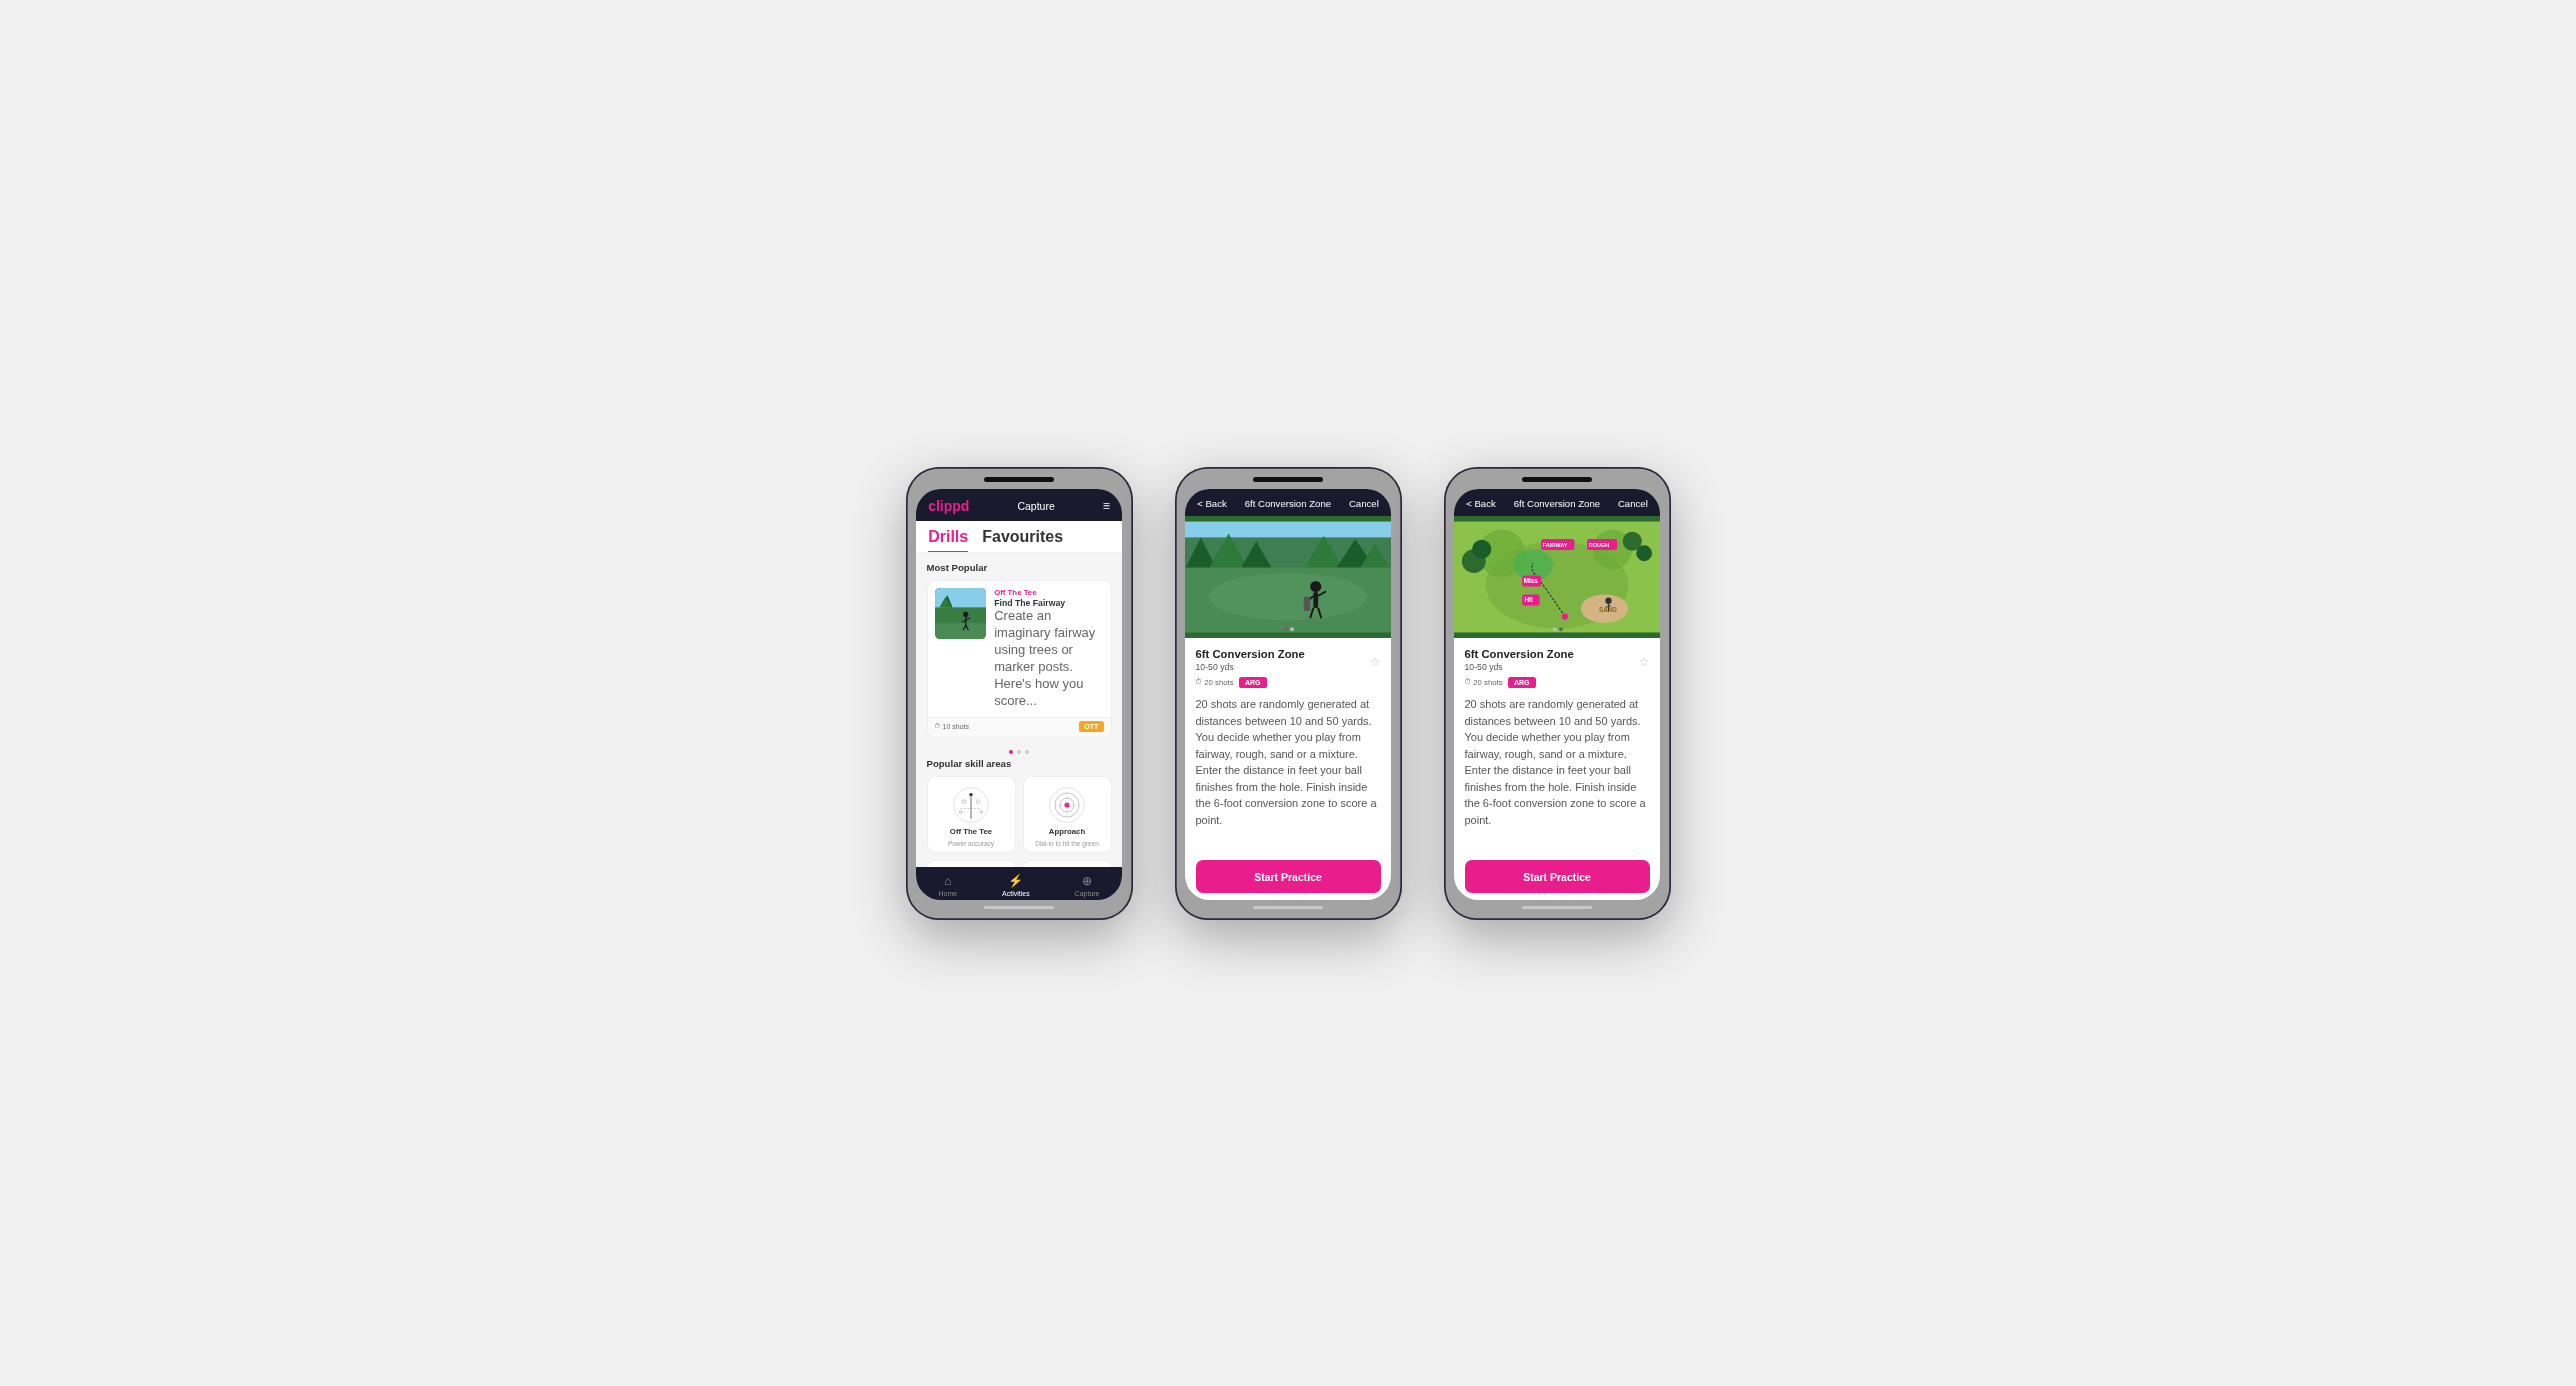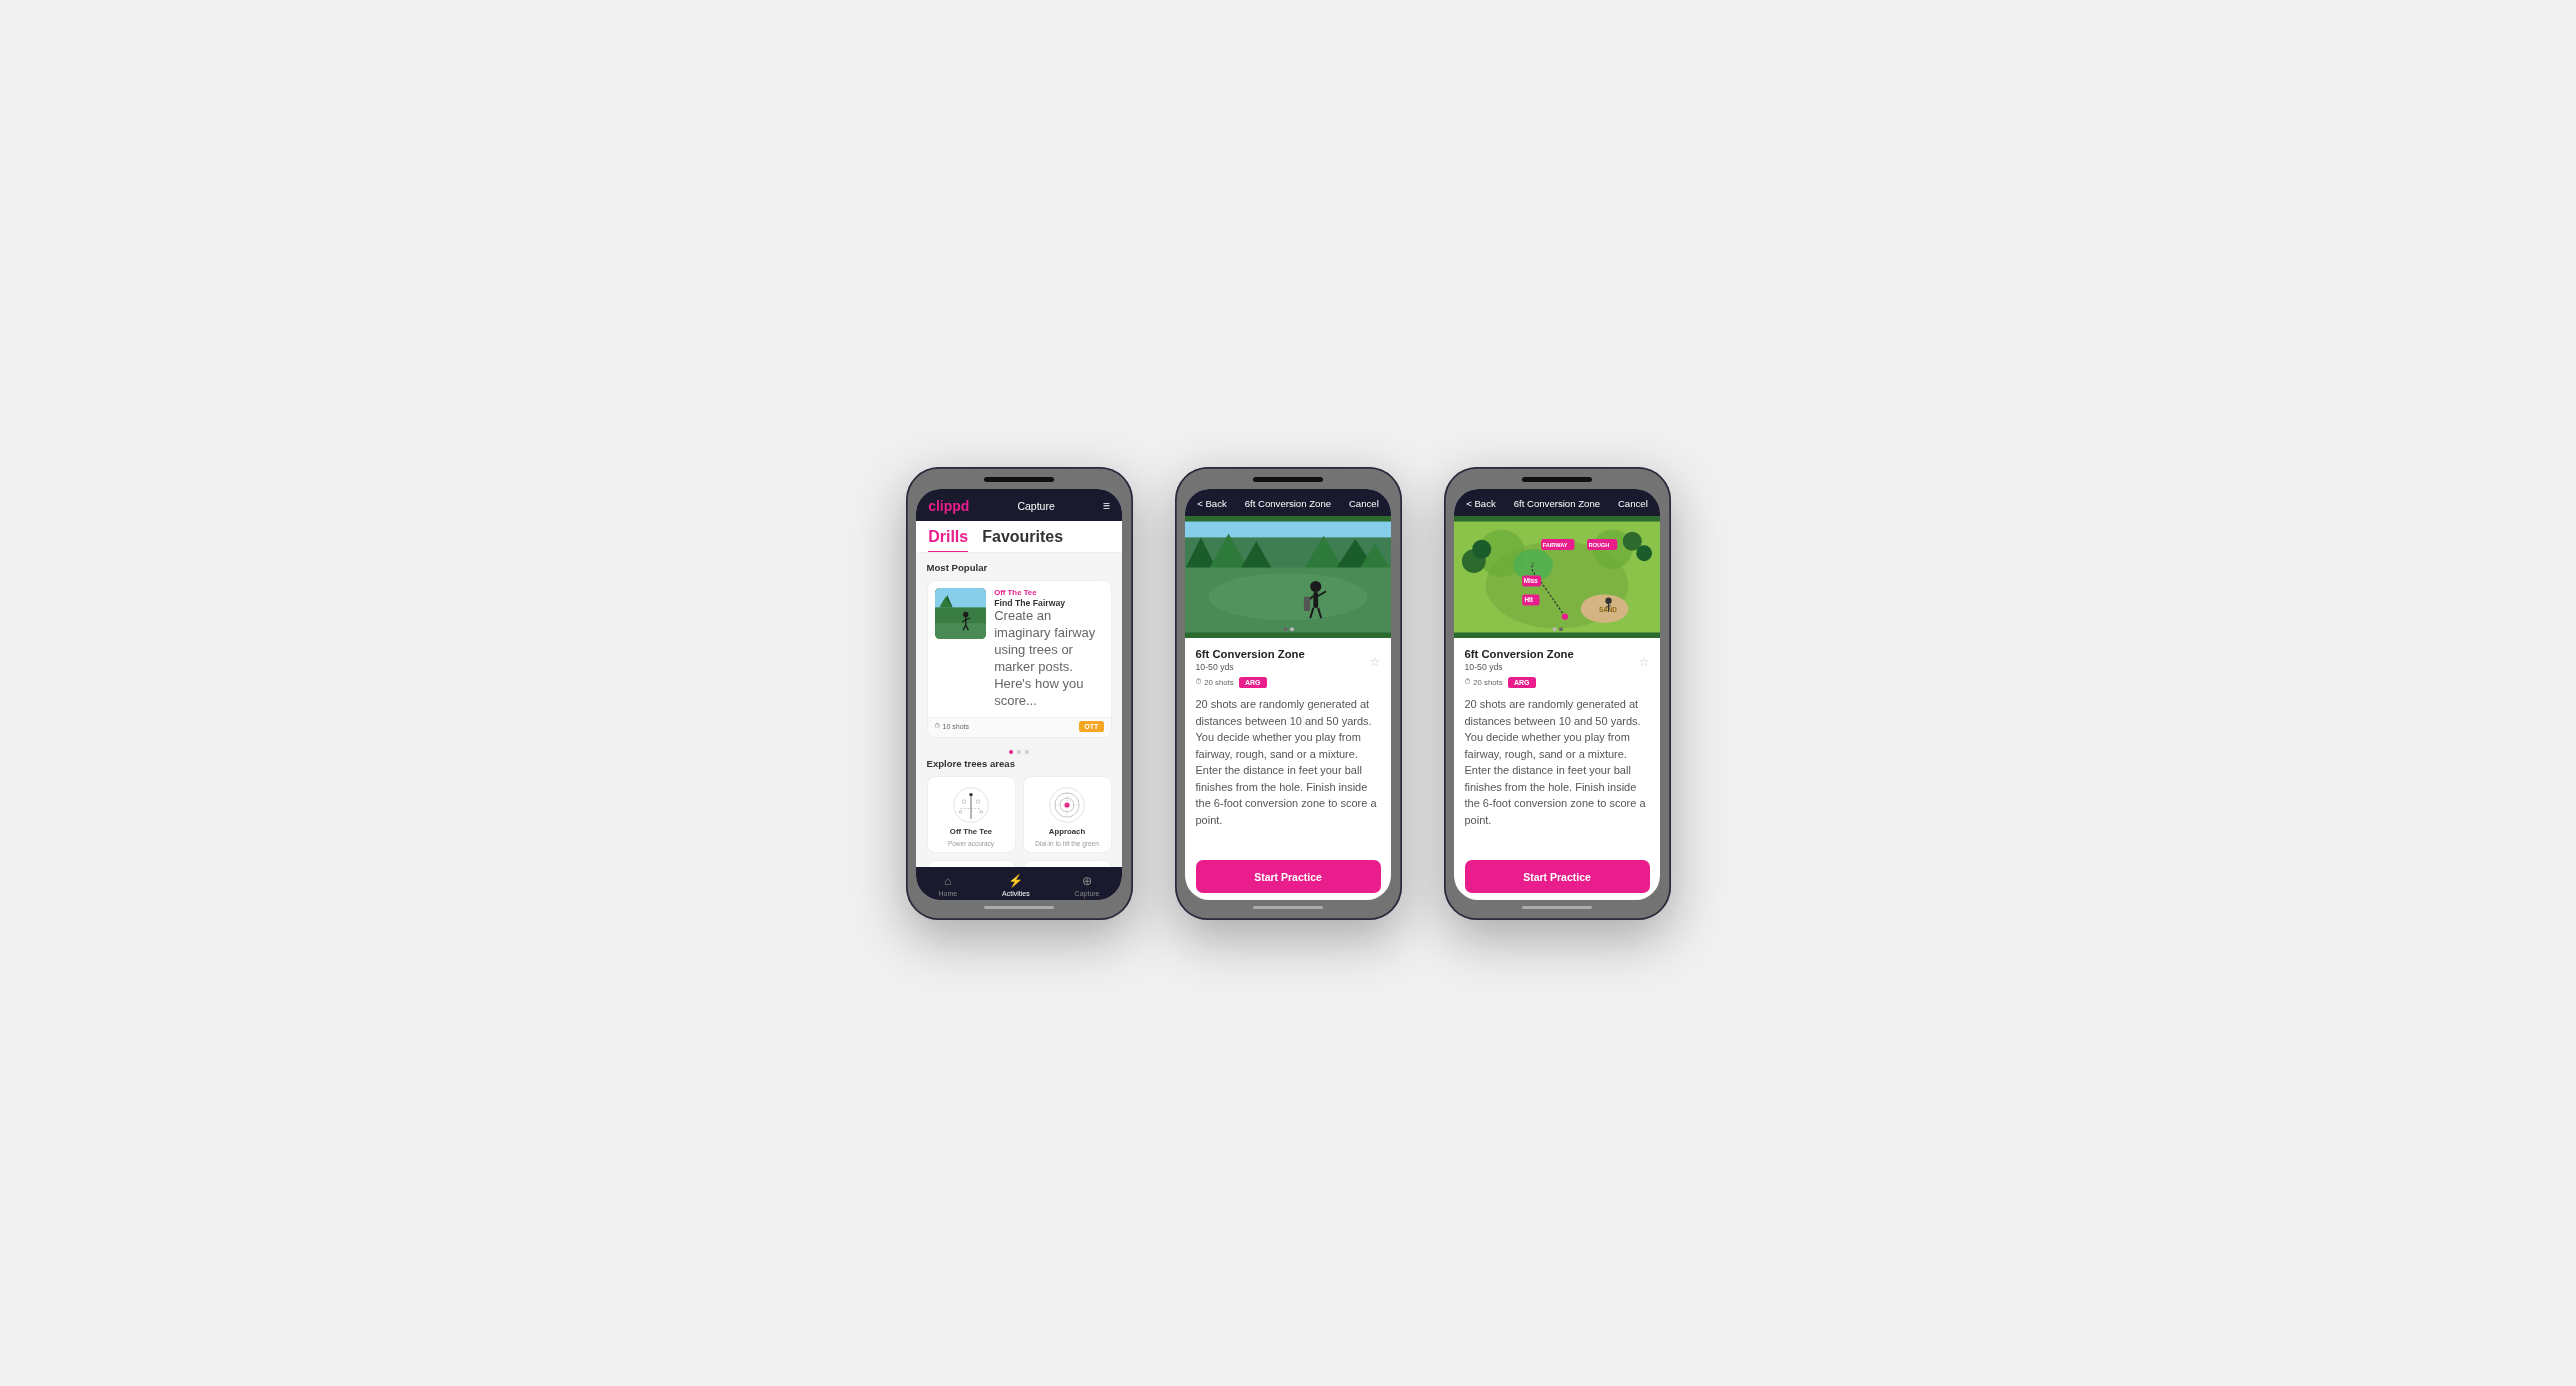--- a/index.html
+++ b/index.html
@@ -17,21 +17,21 @@
       display: flex;
       gap: 42px;
       align-items: center;
       justify-content: center;
     }
 
     
     .phone {
       width: 227px;
       height: 453px;
-      background: #737373;
+      background: #a3a3a3;
       border-radius: 33px;
       padding: 10.5px;
       box-shadow: 0 17.4px 52px rgba(0,0,0,0.3), inset 0 0 0 1.7px #2a2a3e;
       position: relative;
       display: flex;
       flex-direction: column;
       align-items: flex-end;
     }
 
     .phone-screen {
@@ -459,21 +459,21 @@
             <div class="p1-badge">OTT</div>
           </div>
         </div>
 
         <div class="p1-dots">
           <div class="p1-dot active"></div>
           <div class="p1-dot"></div>
           <div class="p1-dot"></div>
         </div>
 
-        <div class="p1-section-title">Explore trees areas</div>
+        <div class="p1-section-title">Popular skill areas</div>
 
         <div class="p1-skill-grid">
 
           <div class="p1-skill-card">
             <svg class="skill-icon" viewBox="0 0 44 44" xmlns="http://www.w3.org/2000/svg">
               <circle cx="22" cy="22" r="20" fill="none" stroke="#ddd" stroke-width="1"></circle>
               <circle cx="22" cy="10" r="2" fill="#333"></circle>
               <line x1="22" y1="12" x2="22" y2="38" stroke="#555" stroke-width="1"></line>
               <line x1="10" y1="26" x2="34" y2="26" stroke="#aaa" stroke-width="0.8" stroke-dasharray="2,2"></line>
               <circle cx="14" cy="18" r="2" fill="none" stroke="#aaa" stroke-width="0.8"></circle>

